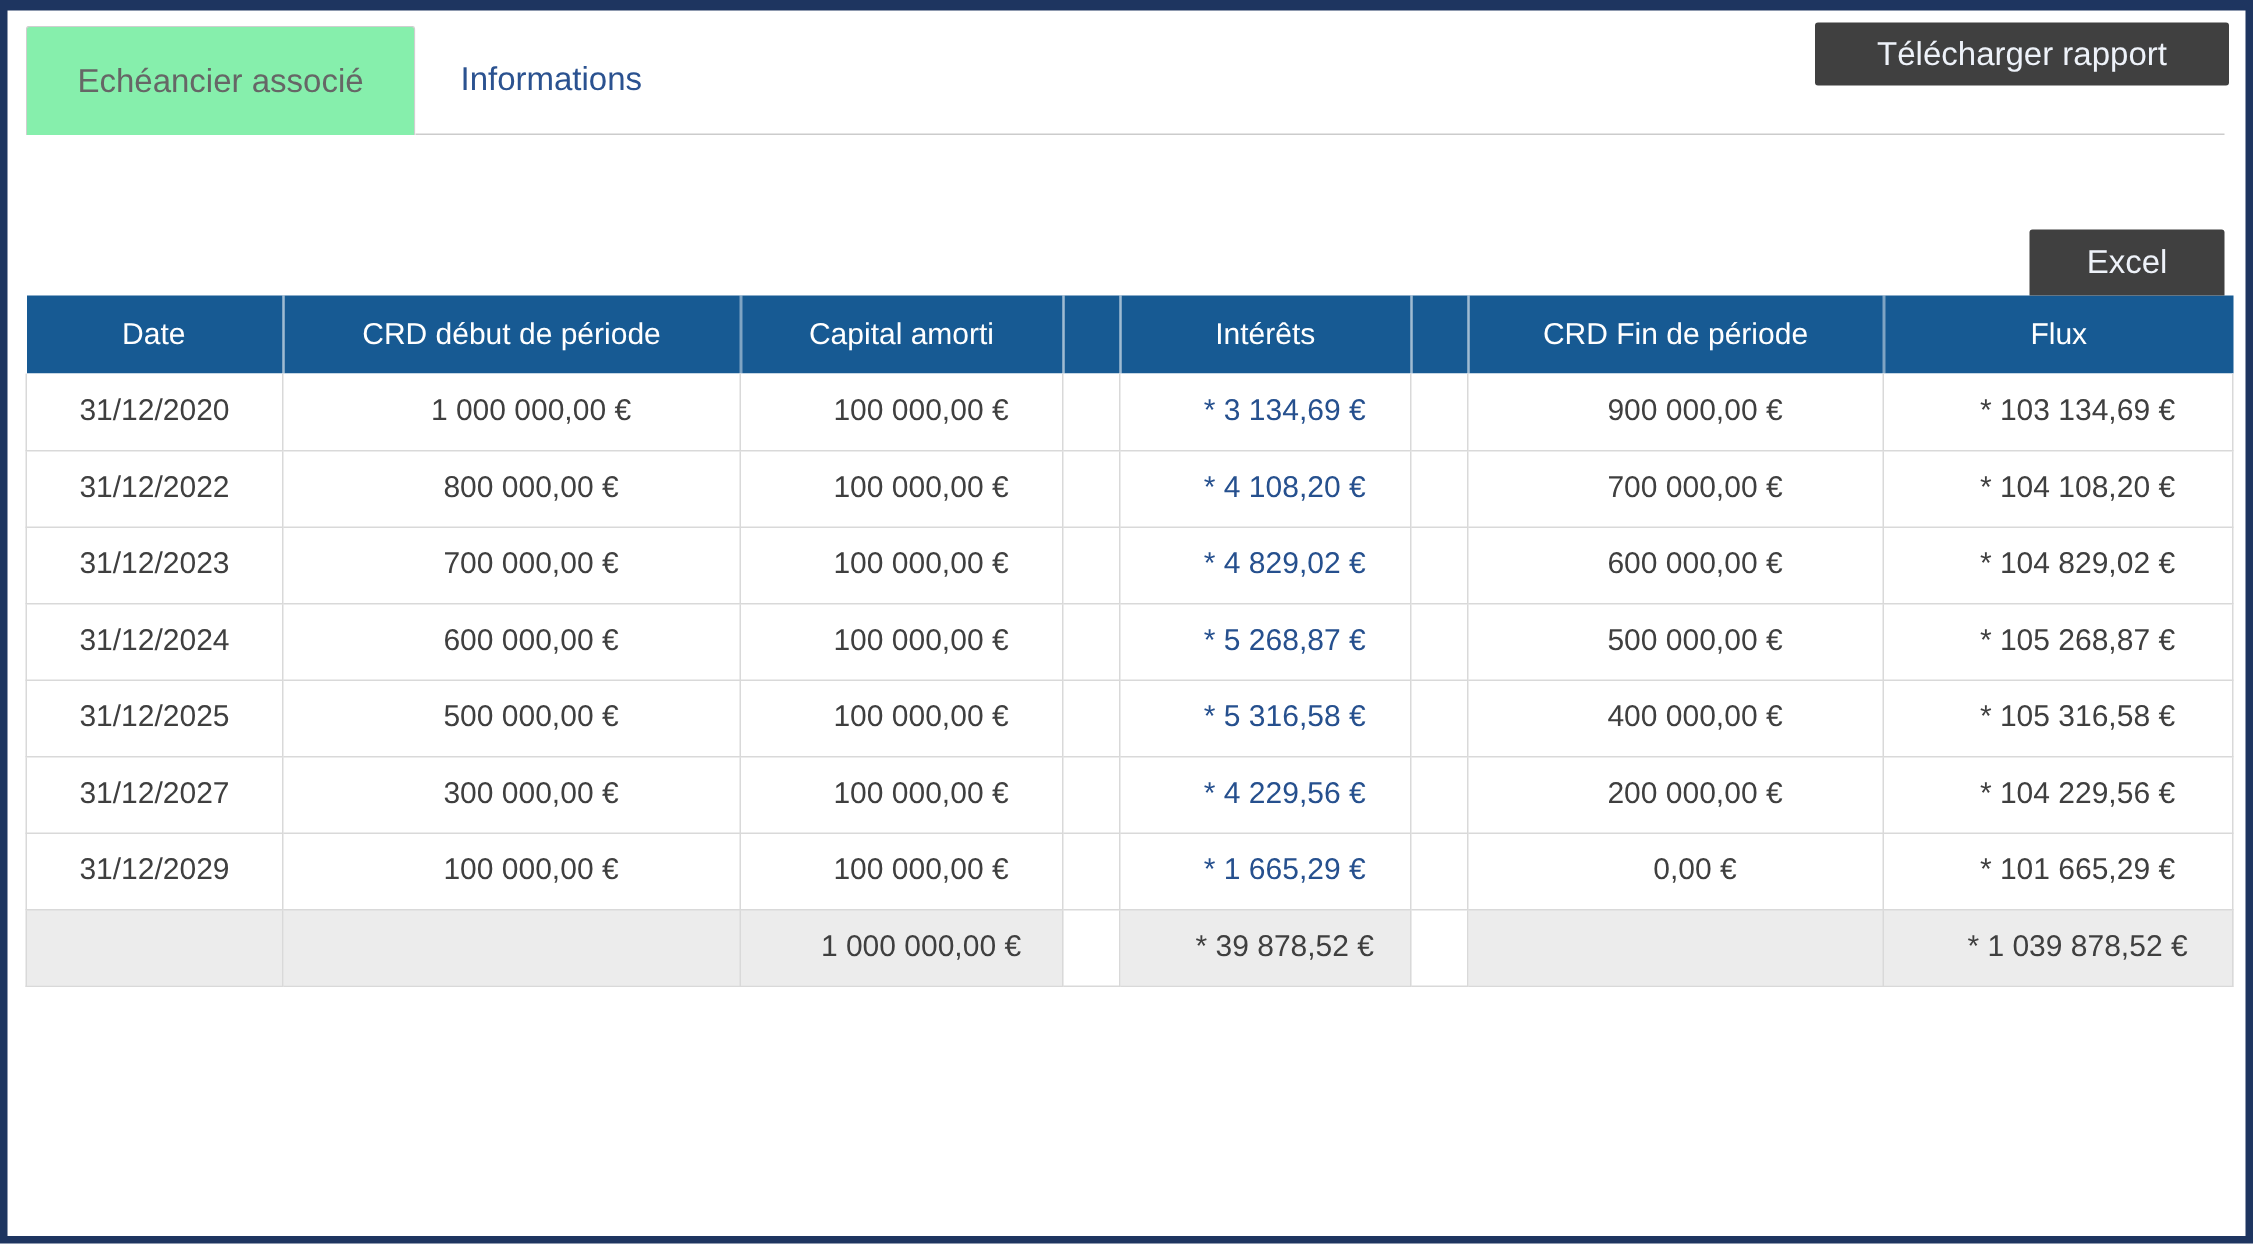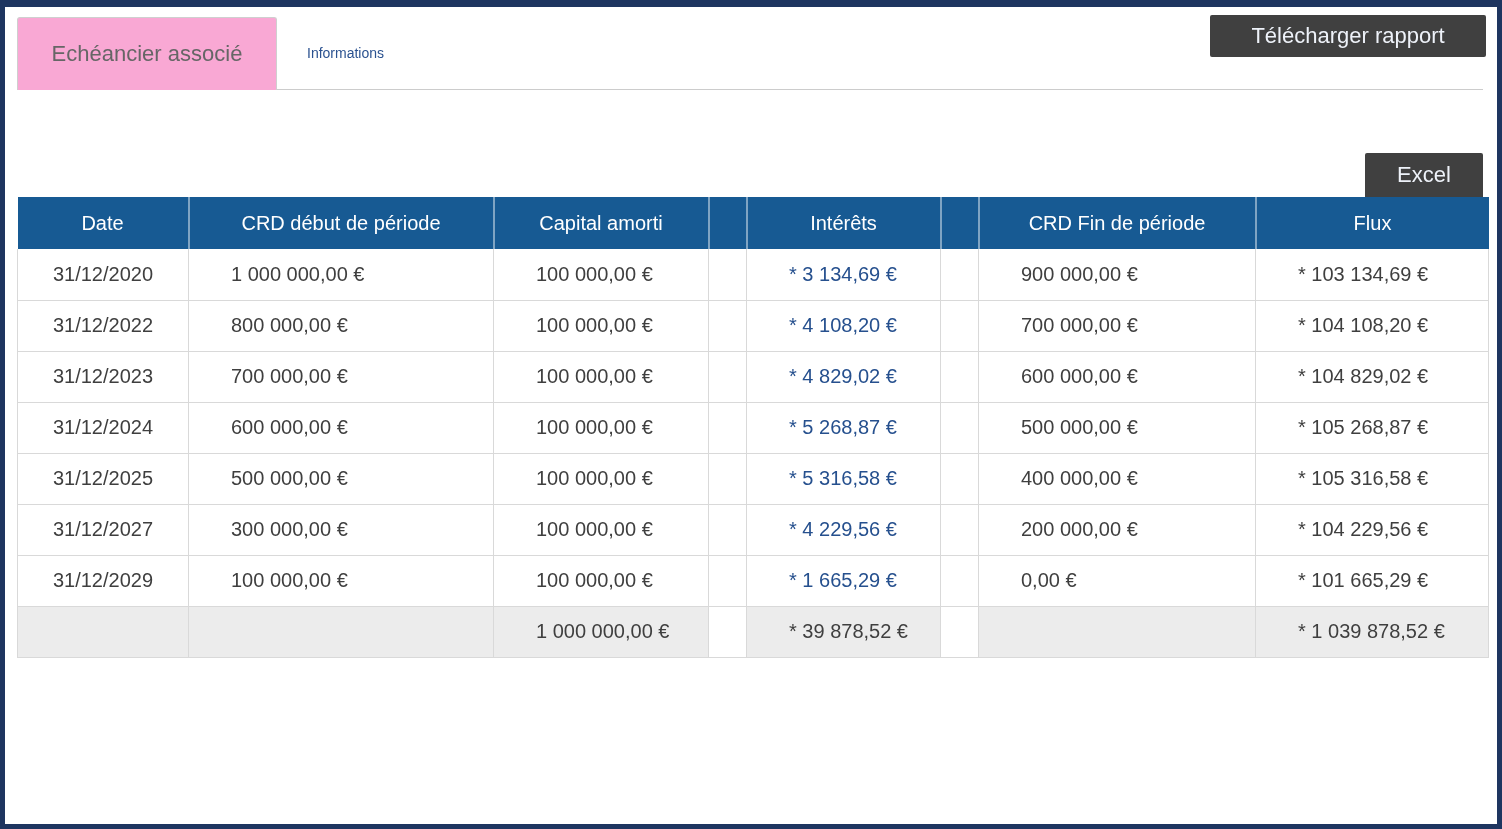--- a/index.html
+++ b/index.html
@@ -15,41 +15,41 @@
 
   
   .tabbar {
     display: flex;
     align-items: stretch;
     margin: 10px 14px 0 12px;
     height: 73px;
   }
   .tab-active {
     width: 260px;
-    background: #f9a8d4;
+    background: #86efac;
     border: 1px solid #cfcfcf;
     border-bottom: none;
     border-radius: 3px 3px 0 0;
     color: #666666;
     font-size: 22px;
     display: flex;
     align-items: center;
     justify-content: center;
     z-index: 2;
   }
   .tab-rest {
     flex: 1;
     border-bottom: 1px solid #cccccc;
     display: flex;
     align-items: center;
   }
   .tab-inactive {
     margin-left: 30px;
     color: #2b5290;
-    font-size: 14px;
+    font-size: 22px;
     cursor: pointer;
     background: none;
     border: none;
     font-family: "Liberation Sans", sans-serif;
   }
 
   
   .btn-navy {
     background: #404040;
     color: #eef2f9;
@@ -66,21 +66,21 @@
     position: absolute;
     top: 8px;
     right: 11px;
     width: 276px;
     height: 42px;
   }
   .btn-excel {
     position: absolute;
     top: 146px;
     right: 14px;
-    width: 118px;
+    width: 130px;
     height: 44px;
     border-radius: 2px 2px 0 0;
   }
 
   
   .sched-table {
     margin: 107px 0 0 12px;
     border-collapse: collapse;
     table-layout: fixed;
     width: 1471px;
@@ -98,21 +98,21 @@
   .sched-table th:first-child { border-left: none; }
   .sched-table td {
     height: 51px;
     border: 1px solid #d9d9d9;
     border-top: none;
     background: #ffffff;
     padding: 0 16px;
     white-space: nowrap;
   }
   .sched-table td.c-center { text-align: center; }
-  .sched-table td.c-right  { text-align: left; padding-left: 42px; }
+  .sched-table td.c-right  { text-align: center; padding-left: 42px; }
   .sched-table td.c-accent { color: #26508e; }
   .sched-table td.c-spacer { padding: 0; }
   .sched-table tr.total-row td { background: #ececec; color: #3f3f3f; }
   .sched-table tr.total-row td.c-spacer { background: #ffffff; }
 </style>
 </head>
 <body>
 
 <div class="tabbar">
   <div class="tab-active">

